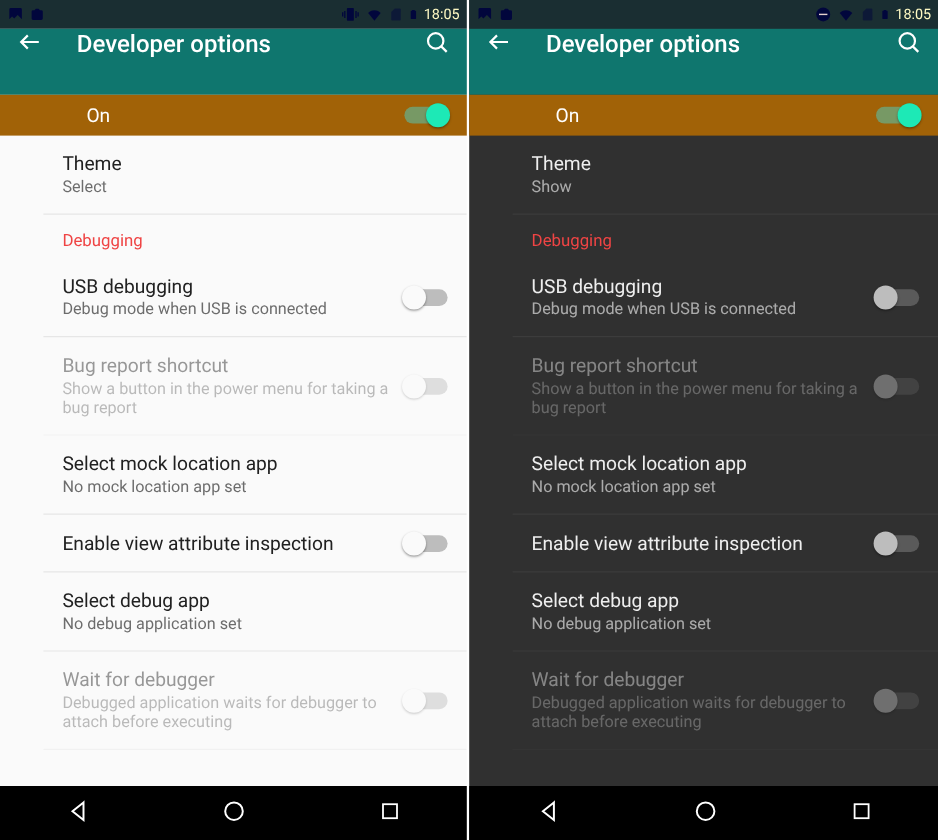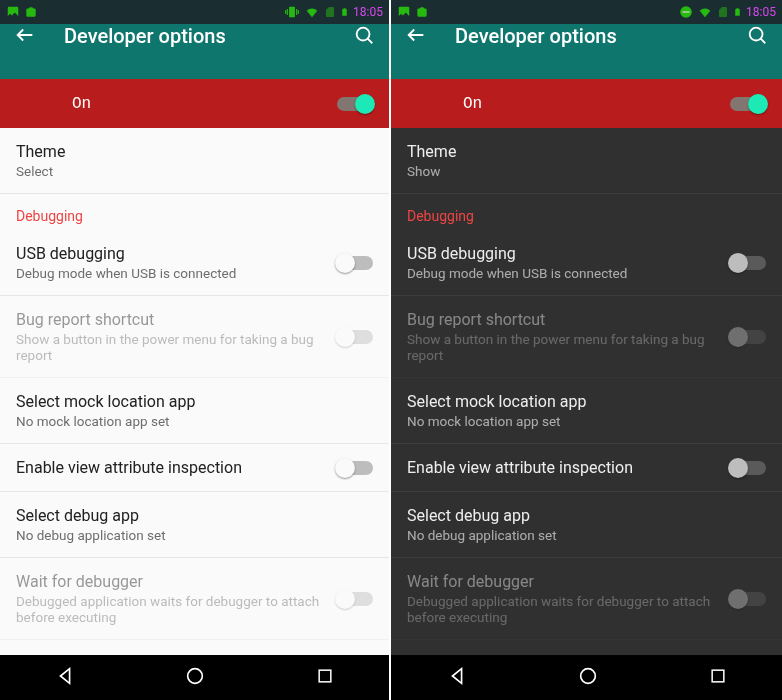--- a/index.html
+++ b/index.html
@@ -17,21 +17,21 @@
       display: flex;
       flex-direction: column;
       position: relative;
     }
     .phone.light { background: #fafafa; color: #212121; }
     .phone.dark { background: #303030; color: #eeeeee; }
 
     .statusbar {
       height: 24px;
       background: #1a2e32;
-      color: #d946ef;
+      color: #fef9c3;
       display: flex;
       justify-content: space-between;
       align-items: center;
       padding: 0 6px;
       font-size: 12px;
     }
     .statusbar .left, .statusbar .right {
       display: flex;
       align-items: center;
       gap: 4px;
@@ -49,34 +49,34 @@
     }
     .appbar .title {
       font-size: 20px;
       font-weight: 500;
       flex: 1;
       margin-left: 28px;
     }
     .appbar .back, .appbar .search { cursor: pointer; }
 
     .master-row {
-      height: 49px;
-      background: #b91c1c;
+      height: 34px;
+      background: #a16207;
       color: #fff;
       display: flex;
       align-items: center;
       padding: 0 16px 0 72px;
       font-size: 16px;
-      font-family: Liberation Mono, monospace;
     }
     .master-row .label { flex: 1; }
 
     .scroll {
       flex: 1;
       overflow: hidden;
+      margin-left: 36px;
     }
     .row {
       padding: 14px 16px;
       border-bottom: 1px solid rgba(0,0,0,0.08);
       display: flex;
       align-items: center;
     }
     .phone.dark .row { border-bottom: 1px solid rgba(255,255,255,0.06); }
     .row .textcol { flex: 1; }
     .row .pri { font-size: 16px; }

